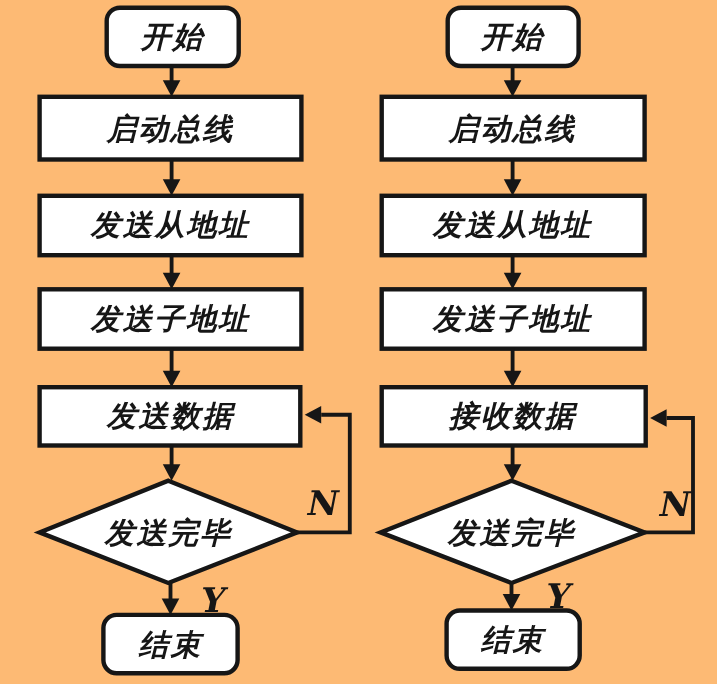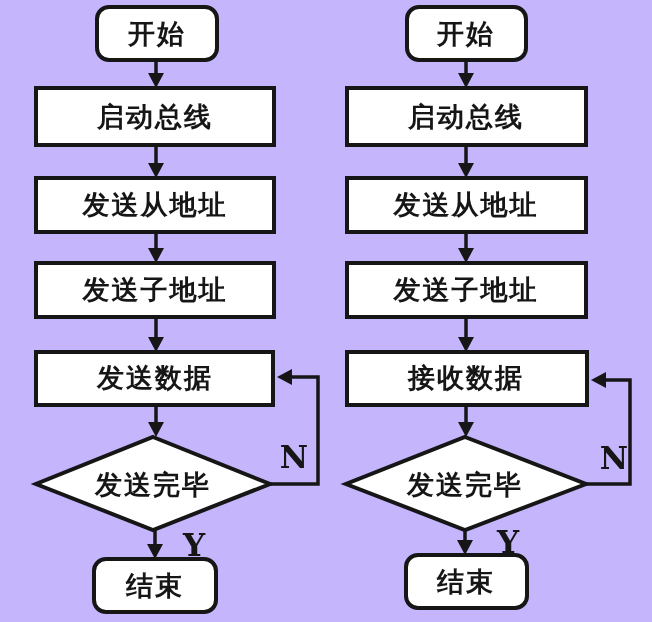--- a/index.html
+++ b/index.html
@@ -4,22 +4,23 @@
 <style>
   html, body {
     margin: 0;
     padding: 0;
     background: #ffffff;
   }
   .stage {
     position: relative;
     width: 652px;
     height: 622px;
-    background: #c4b5fd;
+    background: #fdba74;
     overflow: hidden;
+    font-style: italic;
   }
   svg { display: block; }
   .ink-box {
     fill: #ffffff;
     stroke: #161616;
     stroke-width: 4;
     stroke-linejoin: miter;
   }
   .ink-line {
     fill: none;

